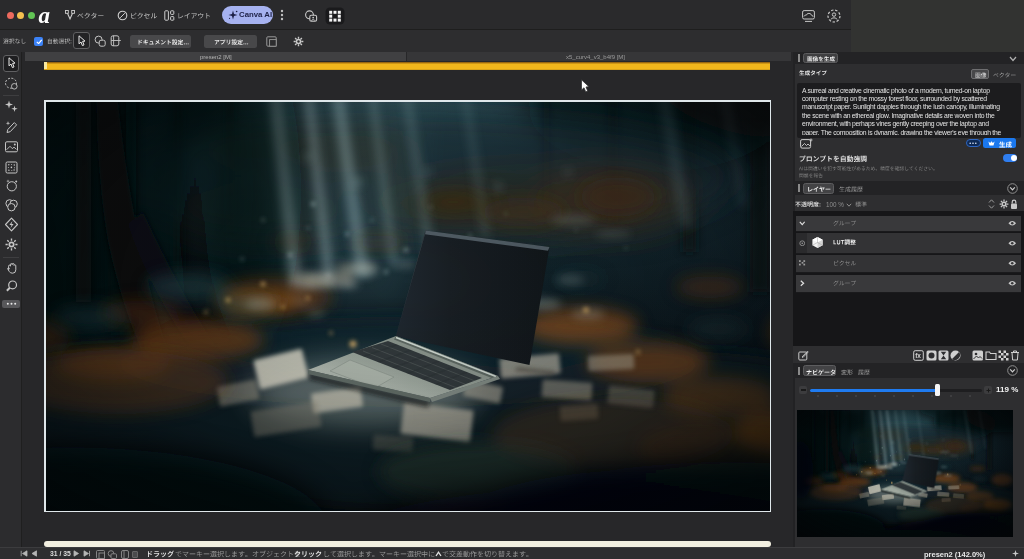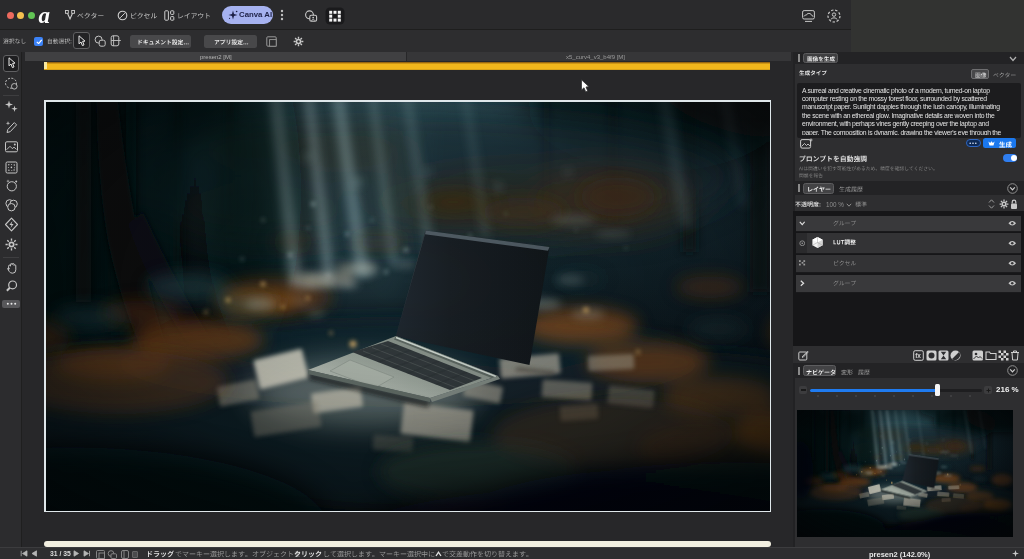--- a/index.html
+++ b/index.html
@@ -768,21 +768,21 @@
   </svg>
 <div class="abs" style="left:799px;top:386px;width:8px;height:8px;background:#3c3c3e;border-radius:2px;"></div>
 <div class="abs" style="left:800.5px;top:389.2px;width:5px;height:1.5px;background:#1a1a1a;"></div>
 <div class="abs" style="left:810px;top:388.5px;width:172px;height:3px;border-radius:1.5px;background:#1e1e20;"></div>
 <div class="abs" style="left:810px;top:388.5px;width:127px;height:3px;border-radius:1.5px;background:#1f7bf0;"></div>
 <div class="abs" style="left:934.5px;top:384px;width:5px;height:12px;border-radius:1.5px;background:#f5f5f5;"></div>
 <div class="abs" style="left:984px;top:386px;width:8px;height:8px;background:#3c3c3e;border-radius:2px;"></div>
 <svg class="abs" style="left:985.5px;top:387.5px" width="5" height="5" viewBox="0 0 5 5">
     <path d="M2.5 0.5 L2.5 4.5 M0.5 2.5 L4.5 2.5" stroke="#1a1a1a" stroke-width="1"></path>
   </svg>
-<div class="abs" style="left:996px;top:385px;font-size:8px;font-weight:bold;color:#f2f2f2;">216 %</div>
+<div class="abs" style="left:996px;top:385px;font-size:8px;font-weight:bold;color:#f2f2f2;">119 %</div>
 <svg class="abs" style="left:810px;top:395px" width="172" height="3" viewBox="0 0 172 3">
     <circle cx="8" cy="1" r="0.8" fill="#555"></circle>
     <circle cx="27" cy="1" r="0.8" fill="#555"></circle>
     <circle cx="46" cy="1" r="0.8" fill="#555"></circle>
     <circle cx="65" cy="1" r="0.8" fill="#555"></circle>
     <circle cx="84" cy="1" r="0.8" fill="#555"></circle>
     <circle cx="103" cy="1" r="0.8" fill="#555"></circle>
     <circle cx="122" cy="1" r="0.8" fill="#555"></circle>
     <circle cx="141" cy="1" r="0.8" fill="#555"></circle>
     <circle cx="160" cy="1" r="0.8" fill="#555"></circle>
@@ -831,15 +831,15 @@
     </svg>
   </div>
 <svg class="abs" style="left:434.5px;top:550.5px" width="7" height="6" viewBox="0 0 7 6">
     <path d="M1 5 L3.5 1.2 L6 5" fill="none" stroke="#e2e2e2" stroke-width="1.3"></path>
   </svg>
 <div class="jp" style="left:442px;top:549px">
     <svg width="91" height="10" viewBox="0 -7.6 91 10" style="overflow:visible">
       <path d="M0.6 -4.6 0.6 -4C1.4 -4.2 3.2 -4.3 3.9 -4.4C3.3 -4 2.6 -3.1 2.6 -2C2.6 -0.5 4.1 0.2 5.4 0.3L5.6 -0.3C4.4 -0.4 3.2 -0.8 3.2 -2.2C3.2 -3 3.8 -4.1 4.8 -4.4C5.1 -4.5 5.7 -4.5 6.1 -4.5V-5.1C5.7 -5 5 -5 4.2 -4.9C3 -4.8 1.6 -4.7 1.2 -4.6C1 -4.6 0.8 -4.6 0.6 -4.6ZM5.1 -3.6 4.8 -3.5C5 -3.2 5.2 -2.8 5.3 -2.5L5.7 -2.7C5.6 -3 5.3 -3.4 5.1 -3.6ZM5.9 -3.9 5.5 -3.8C5.8 -3.5 6 -3.1 6.1 -2.8L6.5 -3C6.3 -3.3 6.1 -3.7 5.9 -3.9ZM9.2 -4.2C8.8 -3.6 8.1 -3.1 7.4 -2.7C7.5 -2.6 7.7 -2.4 7.8 -2.3C8.5 -2.7 9.3 -3.4 9.8 -4ZM11.3 -3.9C12 -3.5 12.8 -2.8 13.2 -2.3L13.6 -2.7C13.2 -3.2 12.4 -3.8 11.8 -4.3ZM9.5 -3 9 -2.8C9.3 -2.2 9.7 -1.6 10.1 -1.1C9.4 -0.5 8.4 -0.2 7.3 0.1C7.4 0.2 7.6 0.5 7.6 0.6C8.8 0.3 9.7 -0.1 10.5 -0.7C11.2 -0.1 12.2 0.3 13.4 0.6C13.5 0.4 13.6 0.2 13.7 0.1C12.6 -0.1 11.6 -0.5 10.9 -1.1C11.4 -1.6 11.8 -2.2 12.1 -2.9L11.5 -3C11.3 -2.4 10.9 -1.9 10.5 -1.4C10.1 -1.9 9.7 -2.4 9.5 -3ZM10.2 -5.9V-5H7.4V-4.5H13.6V-5H10.8V-5.9ZM18.8 -5.9C18.7 -5.6 18.5 -5.2 18.3 -5L18.4 -4.9H16.6L16.7 -5C16.6 -5.2 16.3 -5.6 16.1 -5.9L15.7 -5.7C15.8 -5.5 16 -5.2 16.1 -4.9H14.7V-4.5H17.2V-3.9H15.1V-3.4H17.2V-2.8H14.4V-2.3H15.8C15.6 -1.2 15 -0.3 14.3 0.2C14.4 0.3 14.6 0.5 14.7 0.6C15.5 -0.1 16.1 -1.1 16.4 -2.3H20.6V-2.8H17.8V-3.4H20V-3.9H17.8V-4.5H20.3V-4.9H18.9C19 -5.2 19.2 -5.5 19.4 -5.7ZM16.4 -1.8V-1.3H17.8V-0.1H15.7V0.4H20.5V-0.1H18.3V-1.3H20V-1.8ZM25.6 -5.8C25.6 -5.3 25.6 -4.7 25.6 -4.2H24.7V-3.8H25.6C25.5 -2.4 25.3 -1.3 24.7 -0.5V-0.5L23.3 -0.3V-0.9H24.7V-1.3H23.3V-1.7H24.7V-3.8H23.3V-4.3H24.8V-4.7H23.3V-5.2C23.8 -5.3 24.3 -5.3 24.7 -5.4L24.4 -5.8C23.7 -5.6 22.4 -5.5 21.4 -5.5C21.4 -5.4 21.5 -5.2 21.5 -5.1C21.9 -5.1 22.4 -5.1 22.8 -5.2V-4.7H21.3V-4.3H22.8V-3.8H21.5V-1.7H22.8V-1.3H21.5V-0.9H22.8V-0.3L21.3 -0.2L21.4 0.3C22.2 0.2 23.2 0.1 24.3 -0C24.2 0.1 24.1 0.1 24 0.2C24.1 0.3 24.3 0.5 24.4 0.6C25.7 -0.3 26 -1.9 26.1 -3.8H27.1C27 -1.2 26.9 -0.3 26.7 -0.1C26.7 0 26.6 0 26.5 0C26.4 0 26 0 25.7 0C25.8 0.2 25.8 0.4 25.9 0.5C26.2 0.5 26.5 0.5 26.7 0.5C26.9 0.5 27.1 0.4 27.2 0.3C27.4 -0 27.5 -1 27.6 -4C27.6 -4 27.6 -4.2 27.6 -4.2H26.1C26.1 -4.7 26.1 -5.3 26.1 -5.8ZM21.9 -2.6H22.8V-2.1H21.9ZM23.3 -2.6H24.2V-2.1H23.3ZM21.9 -3.5H22.8V-3H21.9ZM23.3 -3.5H24.2V-3H23.3ZM31.7 -5.8C31.3 -4.8 30.8 -3.8 30.1 -3.1C30.3 -3 30.5 -2.8 30.5 -2.7C30.9 -3.1 31.2 -3.6 31.5 -4.2H32V0.6H32.6V-1.1H34.7V-1.6H32.6V-2.7H34.6V-3.2H32.6V-4.2H34.7V-4.7H31.8C31.9 -5 32.1 -5.3 32.2 -5.7ZM30 -5.9C29.6 -4.8 28.9 -3.7 28.3 -3.1C28.4 -2.9 28.5 -2.7 28.6 -2.5C28.8 -2.8 29 -3.1 29.3 -3.4V0.5H29.8V-4.2C30.1 -4.7 30.3 -5.2 30.5 -5.7ZM41.2 -3.1 40.9 -3.6C40.7 -3.5 40.6 -3.4 40.4 -3.3C40 -3.2 39.6 -3 39.1 -2.8C39 -3.2 38.6 -3.4 38.2 -3.4C37.9 -3.4 37.5 -3.3 37.2 -3.1C37.4 -3.5 37.7 -3.9 37.8 -4.2C38.6 -4.3 39.5 -4.3 40.1 -4.4L40.2 -4.9C39.5 -4.8 38.7 -4.8 38 -4.7C38.1 -5.1 38.2 -5.3 38.2 -5.5L37.6 -5.6C37.6 -5.3 37.6 -5 37.5 -4.7L37 -4.7C36.7 -4.7 36.2 -4.7 35.8 -4.8V-4.3C36.2 -4.2 36.7 -4.2 37 -4.2H37.3C37 -3.6 36.5 -2.9 35.7 -2.1L36.1 -1.7C36.4 -2 36.6 -2.3 36.8 -2.5C37.1 -2.7 37.5 -3 38 -3C38.3 -3 38.5 -2.8 38.6 -2.5C37.8 -2.1 37 -1.6 37 -0.8C37 0.1 37.8 0.3 38.8 0.3C39.4 0.3 40.2 0.3 40.7 0.2L40.7 -0.4C40.1 -0.3 39.3 -0.2 38.8 -0.2C38.1 -0.2 37.5 -0.3 37.5 -0.8C37.5 -1.3 38 -1.7 38.6 -2C38.6 -1.6 38.6 -1.2 38.6 -0.9H39.2L39.1 -2.3C39.7 -2.5 40.2 -2.7 40.6 -2.9C40.7 -2.9 41 -3 41.2 -3.1ZM44.8 -5.3V-4.8H46C46 -2.7 45.9 -0.8 44.2 0.2C44.3 0.3 44.5 0.4 44.5 0.6C46.4 -0.5 46.5 -2.6 46.6 -4.8H48C48 -1.6 47.9 -0.4 47.6 -0.1C47.6 -0 47.5 -0 47.4 -0C47.2 -0 46.8 -0 46.4 -0.1C46.5 0.1 46.6 0.3 46.6 0.5C47 0.5 47.4 0.5 47.6 0.5C47.8 0.5 48 0.4 48.1 0.2C48.4 -0.2 48.5 -1.4 48.6 -5C48.6 -5 48.6 -5.3 48.6 -5.3ZM43 -5.7V-3.8L42.2 -3.6L42.3 -3.1L43 -3.3V-1.6C43 -0.9 43.2 -0.8 43.7 -0.8C43.8 -0.8 44.3 -0.8 44.5 -0.8C44.9 -0.8 45.1 -1.1 45.1 -2.1C45 -2.1 44.8 -2.2 44.6 -2.3C44.6 -1.5 44.6 -1.3 44.4 -1.3C44.3 -1.3 43.9 -1.3 43.8 -1.3C43.6 -1.3 43.6 -1.3 43.6 -1.6V-3.4L45.2 -3.8L45.2 -4.2L43.6 -3.9V-5.7ZM51.4 -5.5 50.8 -5.5C50.7 -5.4 50.7 -5.2 50.7 -4.9C50.6 -4.4 50.5 -3.3 50.5 -2.7C50.5 -2.2 50.5 -1.8 50.6 -1.6L51.1 -1.6C51.1 -2 51.1 -2.2 51.1 -2.5C51.2 -3.4 52 -4.7 52.9 -4.7C53.6 -4.7 54 -3.9 54 -2.8C54 -1 52.8 -0.4 51.3 -0.2L51.6 0.4C53.3 0 54.5 -0.8 54.5 -2.8C54.5 -4.2 53.9 -5.2 52.9 -5.2C52.1 -5.2 51.3 -4.3 51 -3.6C51.1 -4.1 51.2 -5 51.4 -5.5ZM57.8 -0.9H61.2V-0.2H57.8ZM57.8 -1.3V-2H61.2V-1.3ZM57.3 -2.4V0.6H57.8V0.3H61.2V0.5H61.7V-2.4ZM57.7 -5.9V-5.3H56.6V-4.8H57.7C57.7 -4.7 57.7 -4.4 57.7 -4.2H56.4V-3.8H57.5C57.4 -3.3 57 -2.9 56.3 -2.5C56.4 -2.4 56.6 -2.3 56.7 -2.2C57.3 -2.5 57.7 -2.9 57.9 -3.4C58.2 -3.1 58.6 -2.8 58.9 -2.6L59.2 -2.9C58.9 -3.2 58.4 -3.5 58.1 -3.8L58.1 -3.8H59.3V-4.2H58.2C58.2 -4.4 58.2 -4.7 58.2 -4.8H59.1V-5.3H58.2V-5.9ZM60.7 -5.9V-5.3H59.7V-4.8H60.7V-4.8C60.7 -4.6 60.7 -4.4 60.7 -4.2H59.5V-3.8H60.5C60.4 -3.4 60 -3.1 59.3 -2.8C59.5 -2.7 59.6 -2.5 59.7 -2.4C60.4 -2.8 60.8 -3.2 61 -3.6C61.3 -3 61.8 -2.5 62.4 -2.2C62.5 -2.4 62.6 -2.5 62.8 -2.6C62.2 -2.8 61.7 -3.3 61.4 -3.8H62.6V-4.2H61.2C61.2 -4.4 61.2 -4.6 61.2 -4.8V-4.8H62.4V-5.3H61.2V-5.9ZM65.2 -5.5 65.1 -5C65.9 -4.9 67.2 -4.7 67.9 -4.6L67.9 -5.2C67.3 -5.2 65.9 -5.4 65.2 -5.5ZM68.1 -3.5 67.8 -3.9C67.7 -3.9 67.5 -3.8 67.4 -3.8C66.9 -3.8 65.3 -3.6 64.9 -3.6C64.6 -3.6 64.4 -3.6 64.3 -3.7L64.3 -3C64.5 -3.1 64.7 -3.1 64.9 -3.1C65.3 -3.1 66.5 -3.2 67 -3.3C66.3 -2.6 64.4 -0.7 64.2 -0.4C64 -0.3 63.9 -0.2 63.8 -0.1L64.3 0.3C64.7 -0.2 65.5 -1 65.8 -1.3C65.9 -1.4 66.1 -1.5 66.3 -1.5C66.5 -1.5 66.6 -1.4 66.7 -1.1C66.8 -0.9 66.9 -0.5 66.9 -0.3C67.1 0.1 67.4 0.3 68 0.3C68.4 0.3 69 0.2 69.3 0.2L69.4 -0.4C69 -0.3 68.5 -0.3 68 -0.3C67.7 -0.3 67.5 -0.4 67.4 -0.7C67.4 -0.9 67.3 -1.2 67.2 -1.4C67.1 -1.7 66.9 -1.9 66.7 -1.9C66.6 -2 66.5 -2 66.4 -2C66.6 -2.2 67.4 -3 67.7 -3.2C67.8 -3.3 68 -3.4 68.1 -3.5ZM73.5 -1.2 73.5 -0.8C73.5 -0.3 73.2 -0.2 72.8 -0.2C72.1 -0.2 71.8 -0.4 71.8 -0.7C71.8 -1.1 72.2 -1.3 72.8 -1.3C73.1 -1.3 73.3 -1.3 73.5 -1.2ZM71.3 -3.3 71.3 -2.8C71.8 -2.7 72.6 -2.7 73.1 -2.7H73.5L73.5 -1.7C73.3 -1.8 73.1 -1.8 72.9 -1.8C71.9 -1.8 71.3 -1.3 71.3 -0.7C71.3 -0 71.8 0.3 72.8 0.3C73.7 0.3 74.1 -0.2 74.1 -0.7L74 -1.1C74.7 -0.8 75.3 -0.4 75.7 -0L76.1 -0.5C75.7 -0.9 74.9 -1.4 74 -1.6L74 -2.7C74.6 -2.7 75.2 -2.8 75.9 -2.9L75.9 -3.4C75.3 -3.3 74.6 -3.2 74 -3.2V-3.3V-4.2C74.6 -4.2 75.3 -4.3 75.9 -4.3L75.9 -4.9C75.2 -4.8 74.6 -4.7 74 -4.7L74 -5.1C74 -5.3 74 -5.4 74 -5.6H73.4C73.4 -5.5 73.4 -5.3 73.4 -5.1V-4.6H73.1C72.7 -4.6 71.8 -4.7 71.3 -4.8L71.3 -4.3C71.8 -4.2 72.6 -4.2 73.1 -4.2H73.4V-3.3V-3.2H73.1C72.6 -3.2 71.8 -3.2 71.3 -3.3ZM81 -2.6C81 -1.9 80.8 -1.6 80.4 -1.6C80 -1.6 79.6 -1.9 79.6 -2.3C79.6 -2.8 80 -3.1 80.4 -3.1C80.6 -3.1 80.9 -2.9 81 -2.6ZM77.7 -4.6 77.7 -4C78.6 -4.1 79.8 -4.1 80.8 -4.2L80.8 -3.4C80.7 -3.5 80.5 -3.5 80.4 -3.5C79.7 -3.5 79.1 -3 79.1 -2.3C79.1 -1.5 79.7 -1.1 80.3 -1.1C80.5 -1.1 80.7 -1.2 80.9 -1.3C80.6 -0.7 80 -0.3 79 -0.1L79.5 0.4C81.1 -0.1 81.6 -1.2 81.6 -2.1C81.6 -2.5 81.5 -2.8 81.4 -3L81.3 -4.2H81.4C82.5 -4.2 83.1 -4.1 83.5 -4.1L83.5 -4.6C83.2 -4.6 82.3 -4.6 81.5 -4.6H81.3L81.4 -5.1C81.4 -5.2 81.4 -5.5 81.4 -5.5H80.8C80.8 -5.5 80.8 -5.3 80.8 -5.1L80.8 -4.6C79.8 -4.6 78.4 -4.6 77.7 -4.6ZM85.4 -1.7C84.8 -1.7 84.3 -1.2 84.3 -0.6C84.3 -0 84.8 0.4 85.4 0.4C86 0.4 86.4 -0 86.4 -0.6C86.4 -1.2 86 -1.7 85.4 -1.7ZM85.4 0.1C85 0.1 84.7 -0.2 84.7 -0.6C84.7 -1 85 -1.4 85.4 -1.4C85.8 -1.4 86.1 -1 86.1 -0.6C86.1 -0.2 85.8 0.1 85.4 0.1Z" fill="#9a9a9a"></path>
     </svg>
   </div>
-<div class="abs" style="left:869px;top:549.5px;font-size:7.5px;font-weight:bold;color:#e8e8e8;">presen2 (142.0%)</div>
+<div class="abs" style="left:924px;top:549.5px;font-size:7.5px;font-weight:bold;color:#e8e8e8;">presen2 (142.0%)</div>
 <svg class="abs" style="left:1012px;top:550px" width="7" height="7" viewBox="0 0 7 7">
     <path d="M3.5 0 L4.3 2.7 L7 3.5 L4.3 4.3 L3.5 7 L2.7 4.3 L0 3.5 L2.7 2.7 Z" fill="#c8c8c8"></path>
   </svg>
 </body></html>

